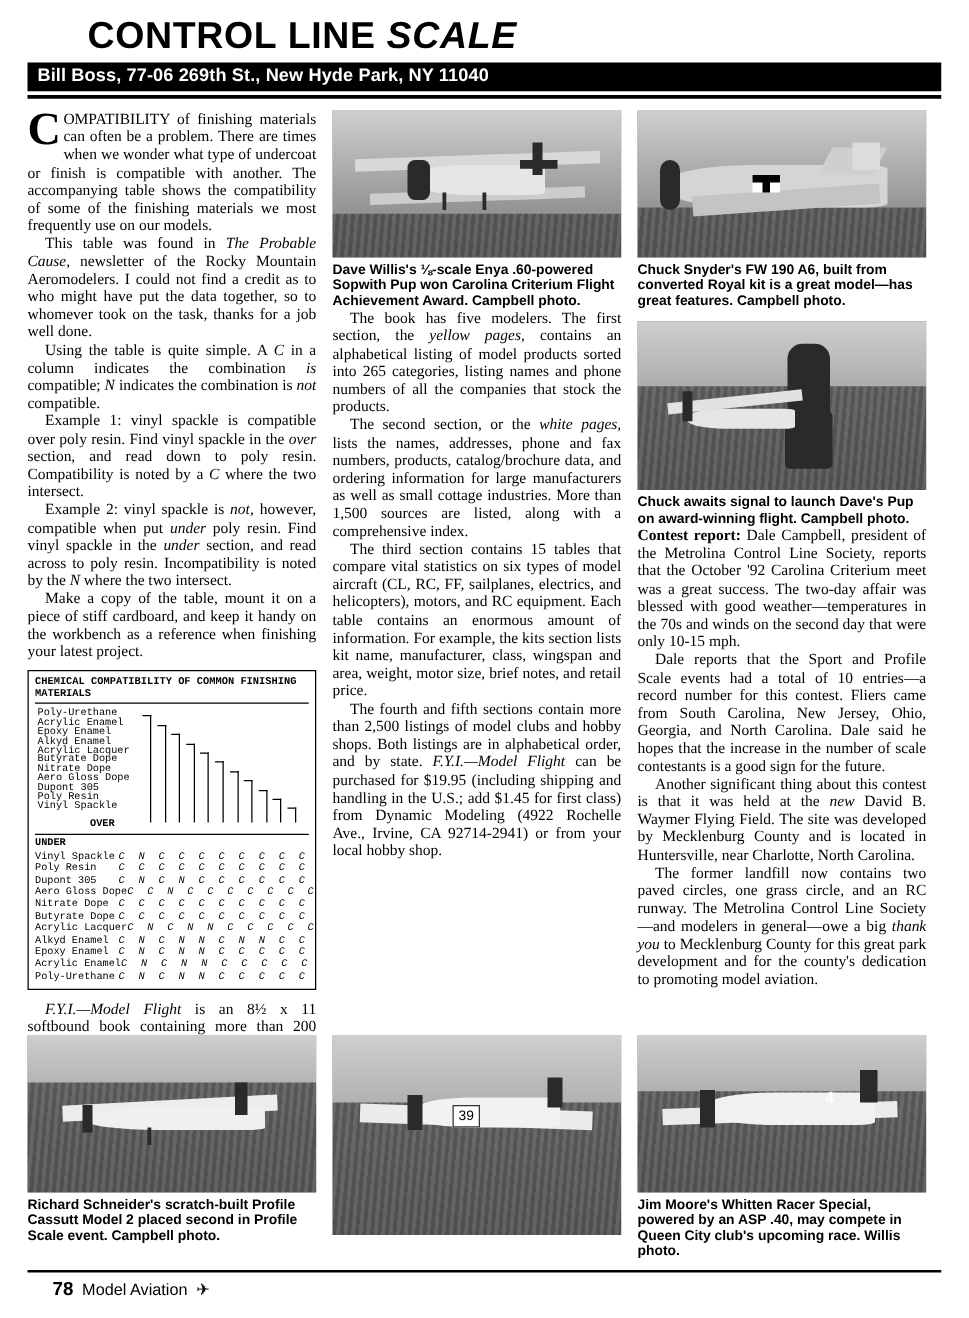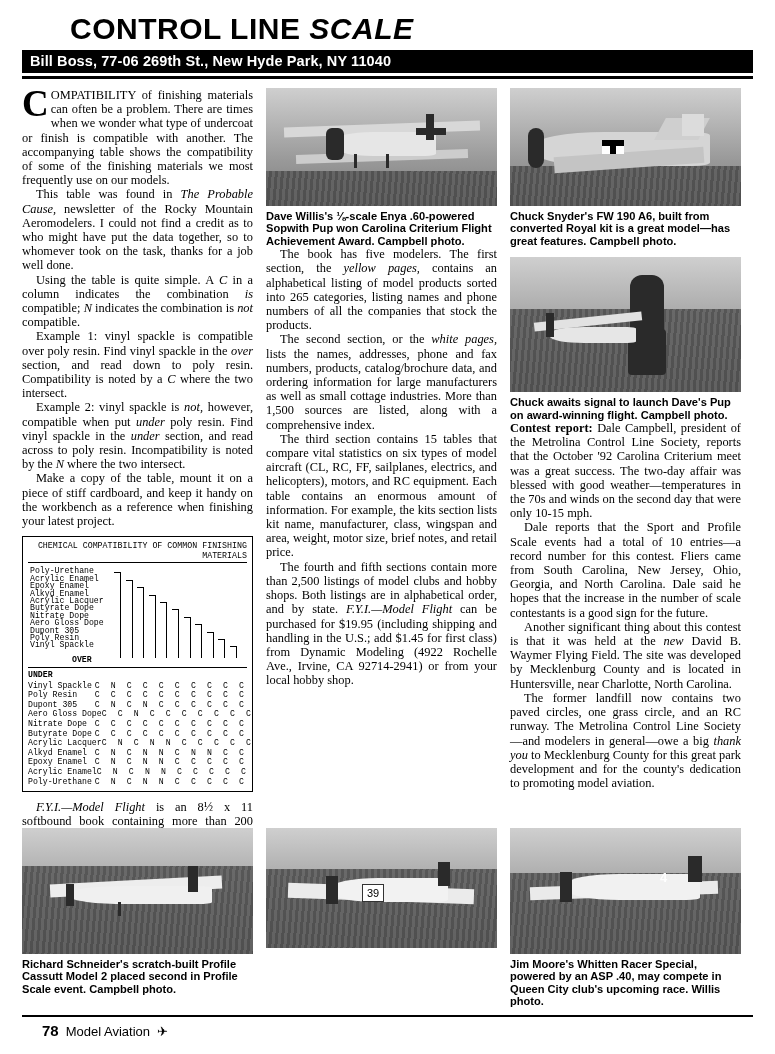--- a/index.html
+++ b/index.html
@@ -134,22 +134,22 @@
   .table-box {
     border: 1px solid #000;
     margin-top: 8px;
     padding: 4px 5px 5px 5px;
     font-family: "Liberation Mono", monospace;
     font-size: 8.2px;
     line-height: 9.6px;
     position: relative;
   }
   .table-title {
-    text-align: right;
-    font-weight: normal;
+    text-align: left;
+    font-weight: bold;
     font-size: 8.3px;
     line-height: 9.6px;
     border-bottom: 1px solid #000;
     padding-bottom: 2px;
     margin-bottom: 3px;
   }
   .tbl-head-list div,
   .tbl-rows .trow {
     white-space: pre;
     font-size: 8.2px;
@@ -187,20 +187,21 @@
   }
   .tbl-rows .trow {
     display: flex;
   }
   .tbl-rows .rname {
     width: 86px;
     white-space: pre;
   }
   .tbl-rows .cells {
     letter-spacing: 3.1px;
+    font-style: italic;
   }
   .divider-line {
     height: 1px;
     background: #000;
     margin: 2px 0;
   }
 
   
   .footer {
     position: absolute;
@@ -407,21 +408,21 @@
         <div class="wing" style="left:28px; top:52px; width:172px; height:13px; background:#ededed; transform:rotate(-3deg);"></div>
         <div class="plane-body" style="left:48px; top:58px; width:142px; height:18px; background:#f0f0f0;"></div>
         <div class="dark" style="position:absolute; left:166px; top:38px; width:10px; height:26px;"></div>
         <div class="dark" style="position:absolute; left:44px; top:56px; width:8px; height:22px;"></div>
         <div class="dark" style="position:absolute; left:96px; top:74px; width:3px; height:14px;"></div>
       </div>
       <div class="caption">Richard Schneider's scratch-built Profile Cassutt Model 2 placed second in Profile Scale event. Campbell photo.</div>
     </div>
 
     <div class="bp-col">
-      <div class="photo" style="height:120px">
+      <div class="photo" style="height:160px">
         <div class="sky"></div>
         <div class="grass" style="height:66%"></div>
         <div class="wing" style="left:22px; top:58px; width:186px; height:15px; background:#ebebeb; transform:rotate(2deg);"></div>
         <div class="plane-body" style="left:66px; top:50px; width:116px; height:24px; background:#f2f2f2;"></div>
         <div class="dark" style="position:absolute; left:60px; top:48px; width:12px; height:28px;"></div>
         <div class="dark" style="position:absolute; left:172px; top:34px; width:12px; height:24px;"></div>
         <div style="position:absolute; left:96px; top:56px; width:20px; height:16px; background:#fff; border:1px solid #333; font-family:'Liberation Sans',sans-serif; font-size:11px; text-align:center; line-height:16px;">39</div>
       </div>
     </div>
 

